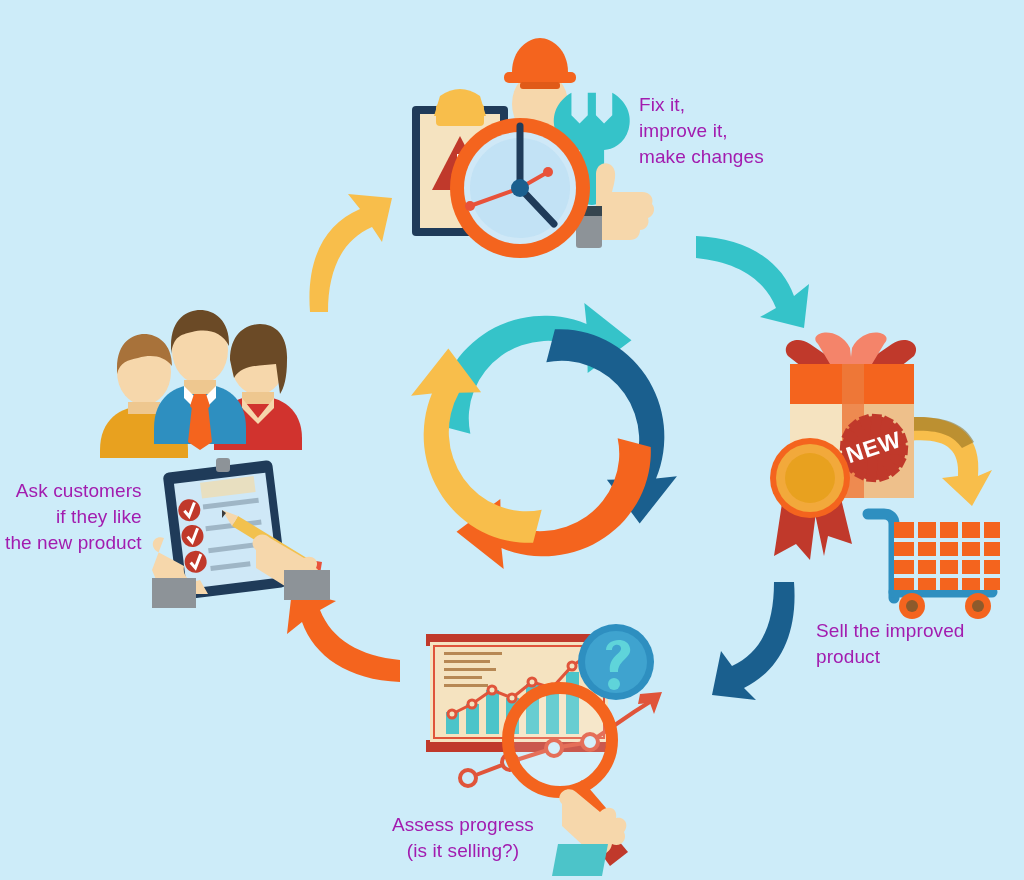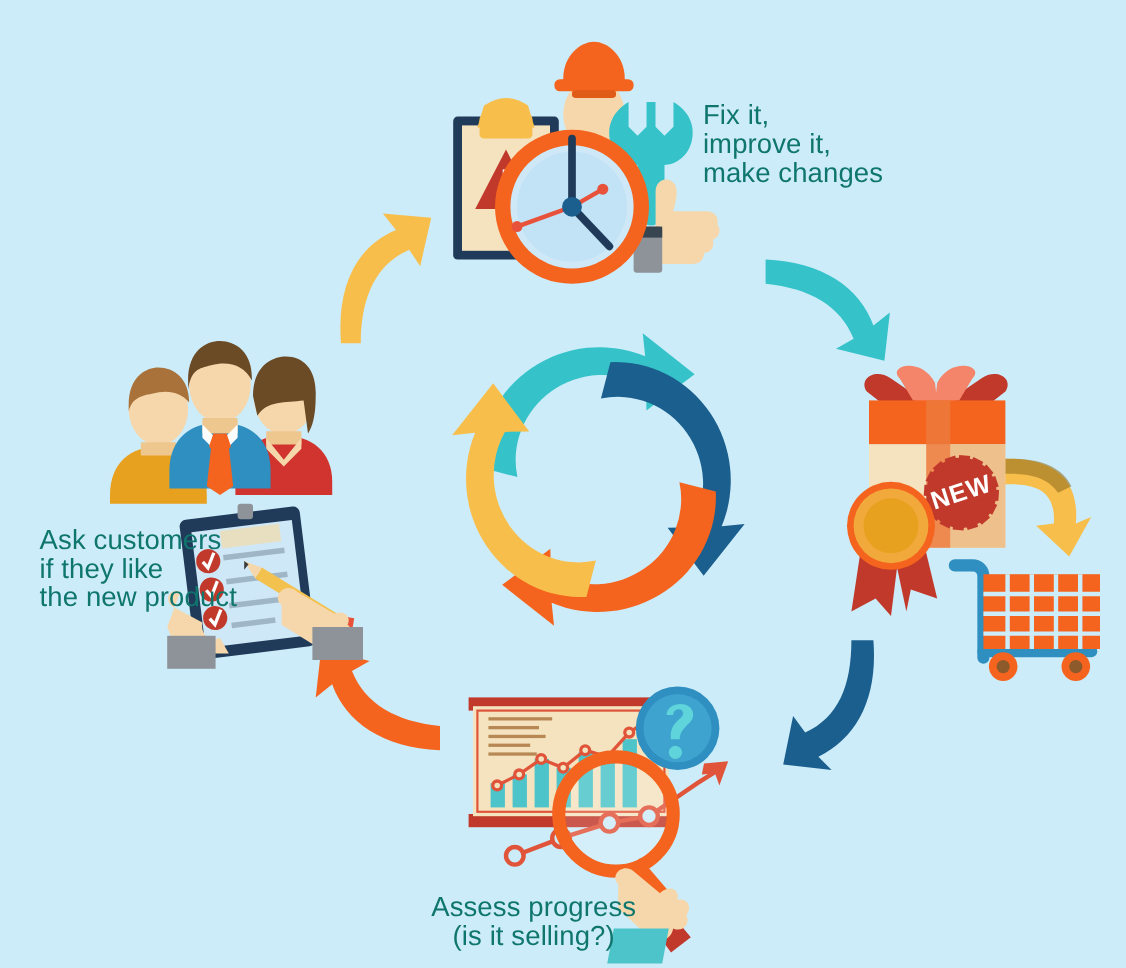--- a/index.html
+++ b/index.html
@@ -6,22 +6,22 @@
   body{
     width:1024px;height:880px;
     background:#cdecf9;
     font-family:"Liberation Sans", sans-serif;
     overflow:hidden;
     position:relative;
   }
   #stage{position:absolute;inset:0;width:1024px;height:880px;}
   .label{
     position:absolute;
-    color:#0f766e;
-    font-size:25px;
+    color:#a21caf;
+    font-size:19px;
     line-height:26px;
     white-space:pre-line;
     letter-spacing:.1px;
   }
   .node{position:absolute;}
   svg{display:block;overflow:visible;}
 </style>
 </head>
 <body>
 
@@ -196,20 +196,22 @@
           <line x1="216" y1="192" x2="216" y2="260"></line>
         </g>
         <circle cx="146" cy="276" r="13" fill="#f4641e"></circle>
         <circle cx="146" cy="276" r="6" fill="#8d5a2b"></circle>
         <circle cx="212" cy="276" r="13" fill="#f4641e"></circle>
         <circle cx="212" cy="276" r="6" fill="#8d5a2b"></circle>
       </g>
     </svg>
   </div>
 
+  <div class="label" style="left:816px;top:618px;">Sell the improved
+product</div>
 
   <div class="node" style="left:412px;top:608px;">
     <svg width="266" height="268" viewBox="0 0 266 268">
 
       <g>
         <rect x="14" y="26" width="186" height="12" fill="#c0392b"></rect>
         <rect x="14" y="132" width="186" height="12" fill="#c0392b"></rect>
         <rect x="18" y="34" width="178" height="100" fill="#f5e3c0"></rect>
         <rect x="22" y="38" width="170" height="92" fill="none" stroke="#e0543a" stroke-width="2"></rect>
         <g fill="#a8723a" opacity="0.8">
@@ -343,17 +345,17 @@
         <path d="M222,258 L216,268 L232,272 L234,260 Z" fill="#e8523a"></path>
       </g>
       <g>
         <path d="M168,248 C158,240 172,226 182,236 L216,256 C224,252 232,258 228,266
                  C234,270 232,280 224,280 C222,290 208,292 200,286 L168,266 Z" fill="#f6d7ab"></path>
         <rect x="196" y="268" width="46" height="30" fill="#8d9398"></rect>
       </g>
     </svg>
   </div>
 
-  <div class="label" style="left:36px;top:478px;">Ask customers
+  <div class="label" style="left:5px;top:478px;text-align:right;">Ask customers
 if they like
 the new product</div>
 
 </div>
 
 </body></html>

